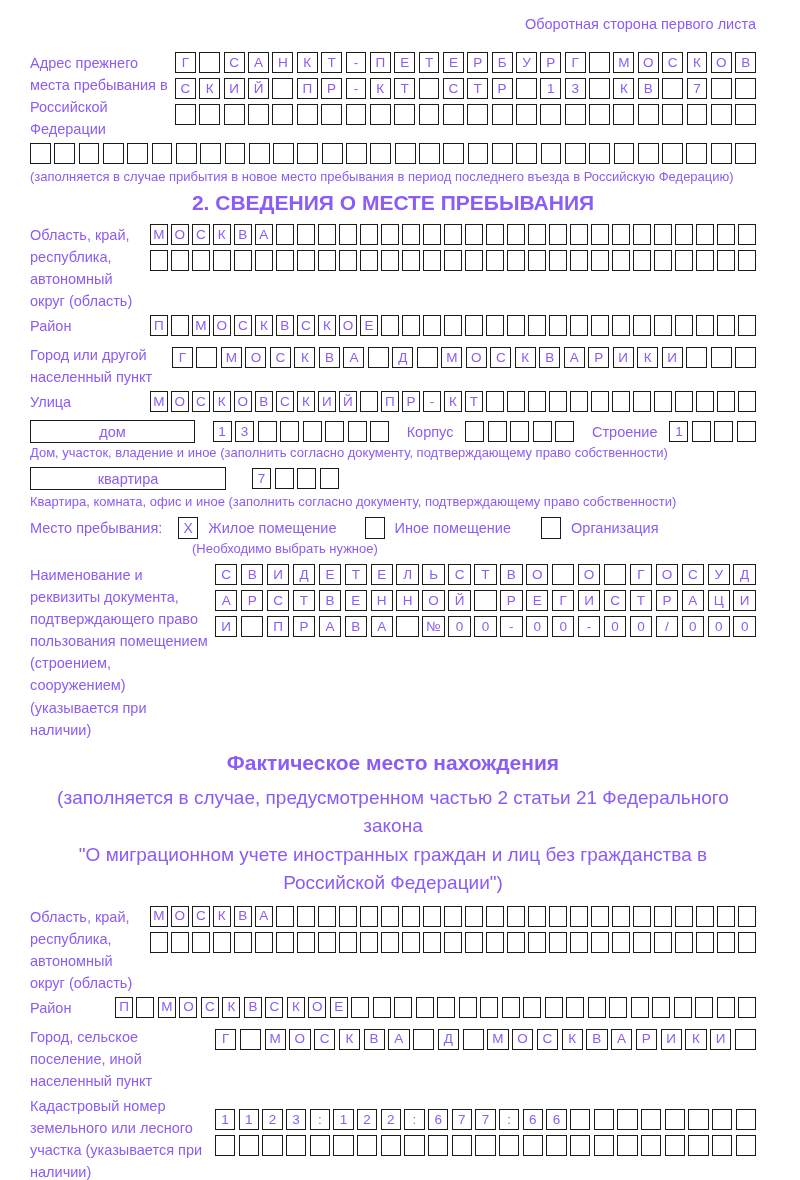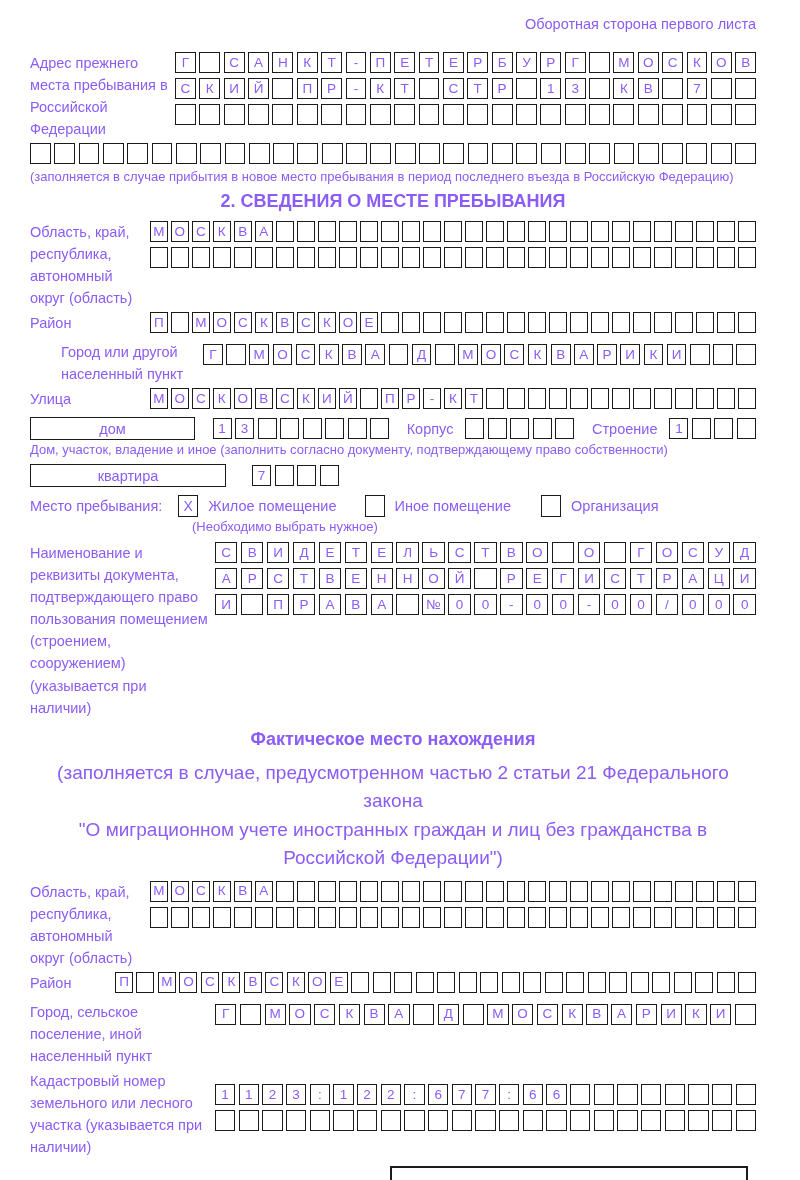--- a/index.html
+++ b/index.html
@@ -6,32 +6,32 @@
   .page{
     width:800px;height:1180px;box-sizing:border-box;
     padding:16px 44px 0 30px;background:#fff;color:#8b5cf6;
     font-family:Liberation Sans, sans-serif;
     overflow:hidden;position:relative;
   }
   .hdr-note{text-align:right;font-size:14.5px;margin-bottom:20px;}
   
   .frow{display:flex;margin-bottom:3px;}
   .flabel{flex:none;font-size:14.5px;line-height:1.52;padding-right:6px;box-sizing:border-box;}
-  .w145{width:145px;} .w120{width:120px;} .w142{width:142px;margin-left:31px;} .w185{width:185px;} .w85{width:85px;}
+  .w145{width:145px;} .w120{width:120px;} .w142{width:142px;} .w185{width:185px;} .w85{width:85px;}
   .fcells{flex:1;min-width:0;}
   .cells{display:flex;gap:3.5px;margin-bottom:5px;}
   .cell{
     flex:1 1 0;min-width:0;height:21px;border:1.7px solid #1b1b1b;
     display:flex;align-items:center;justify-content:center;
     font-size:13.5px;line-height:1;background:#fff;box-sizing:border-box;
   }
   .cells.fixed .cell{flex:0 0 19px;}
   .caption{font-size:13px;margin:2px 0 7px 0;}
   .caption.center{text-align:left;}
-  .sec-title{text-align:center;font-weight:bold;font-size:18px;margin:6px 0 9px 0;}
+  .sec-title{text-align:center;font-weight:bold;font-size:21px;margin:6px 0 9px 0;}
   .bigbox{border:1.7px solid #1b1b1b;height:23px;display:flex;align-items:center;justify-content:center;font-size:14.5px;box-sizing:border-box;background:#fff;}
   .houserow{display:flex;align-items:center;justify-content:space-between;margin-bottom:0;}
   .houserow .cells{margin-bottom:0;}
   .grp{display:flex;align-items:center;gap:12px;}
   .inline-lbl{font-size:14.5px;white-space:nowrap;}
   .aptrow{display:flex;align-items:center;gap:26px;margin-bottom:4px;}
   .aptrow .cells{margin-bottom:0;}
   .stayrow{display:flex;align-items:center;margin:8px 0 2px 0;font-size:14.5px;}
   .chk{flex:none;width:20px;height:22px;border:1.8px solid #1b1b1b;display:flex;align-items:center;justify-content:center;font-size:14px;box-sizing:border-box;background:#fff;}
   .stayrow .lbl{margin:0 10px;}
@@ -376,20 +376,21 @@
 
   <div class="aptrow">
     <div class="bigbox" style="width:196px;">квартира</div>
     <div class="cells fixed">
         <span class="cell">7</span>
         <span class="cell"></span>
         <span class="cell"></span>
         <span class="cell"></span>
       </div>
   </div>
+  <div class="caption">Квартира, комната, офис и иное (заполнить согласно документу, подтверждающему право собственности)</div>
 
   <div class="stayrow">
     <span>Место пребывания:</span>
     <span class="lbl" style="margin-left:16px;margin-right:0;"></span>
     <span class="chk">X</span>
     <span class="lbl">Жилое помещение</span>
     <span class="lbl" style="margin-left:18px;margin-right:0;"></span>
     <span class="chk"></span>
     <span class="lbl">Иное помещение</span>
     <span class="lbl" style="margin-left:20px;margin-right:0;"></span>

